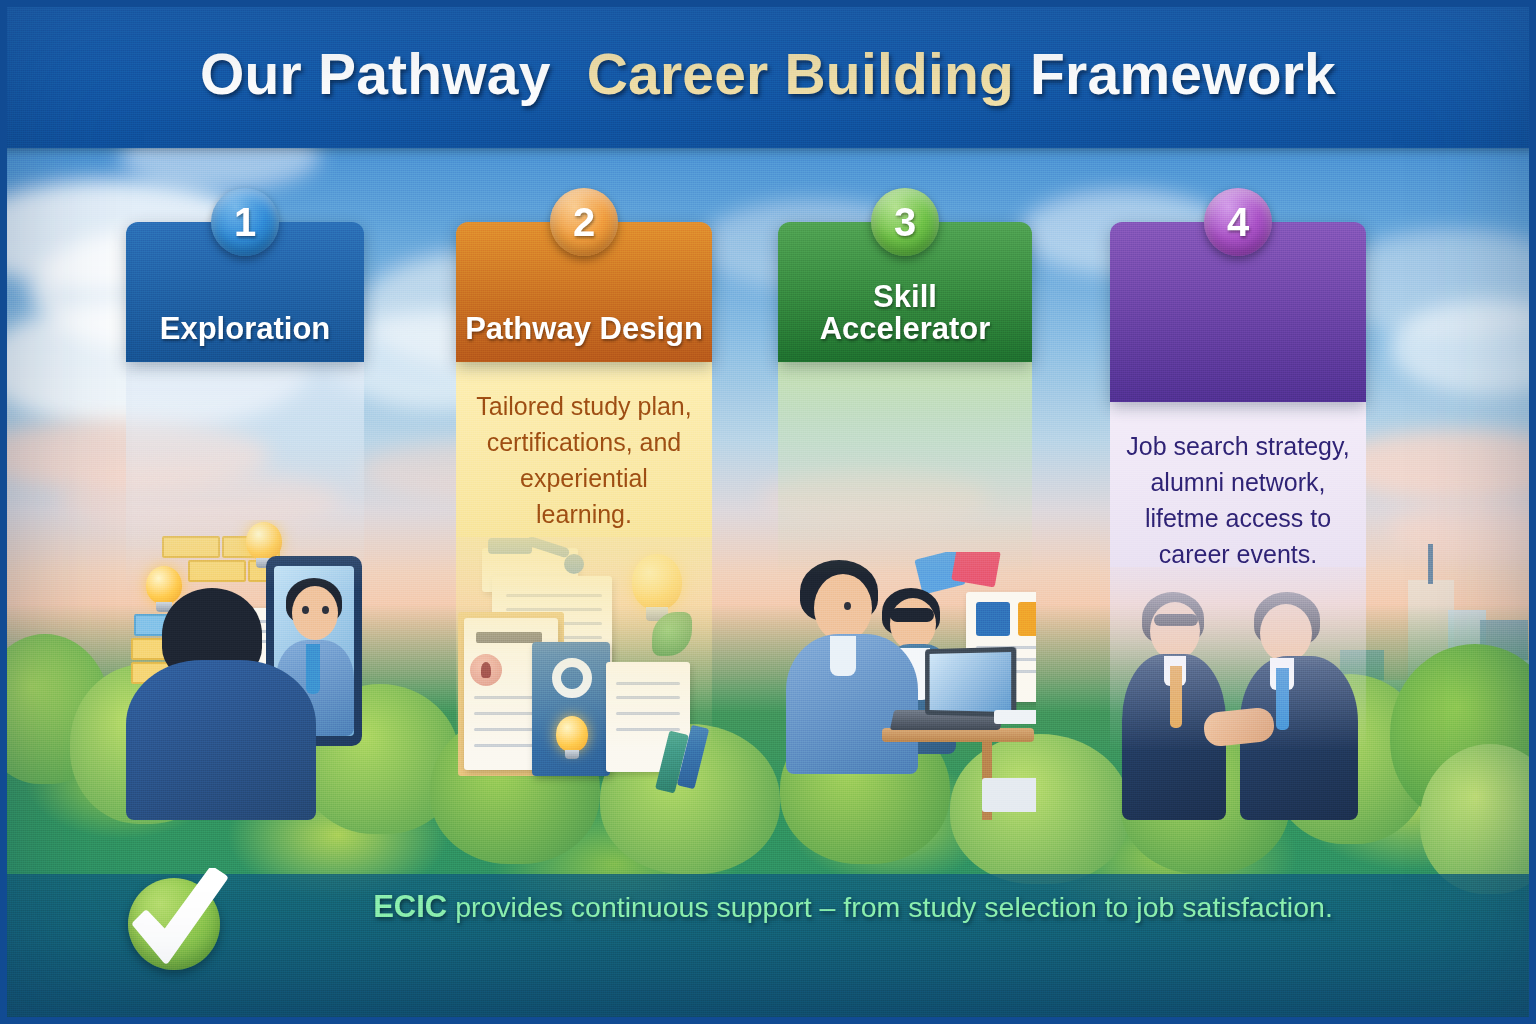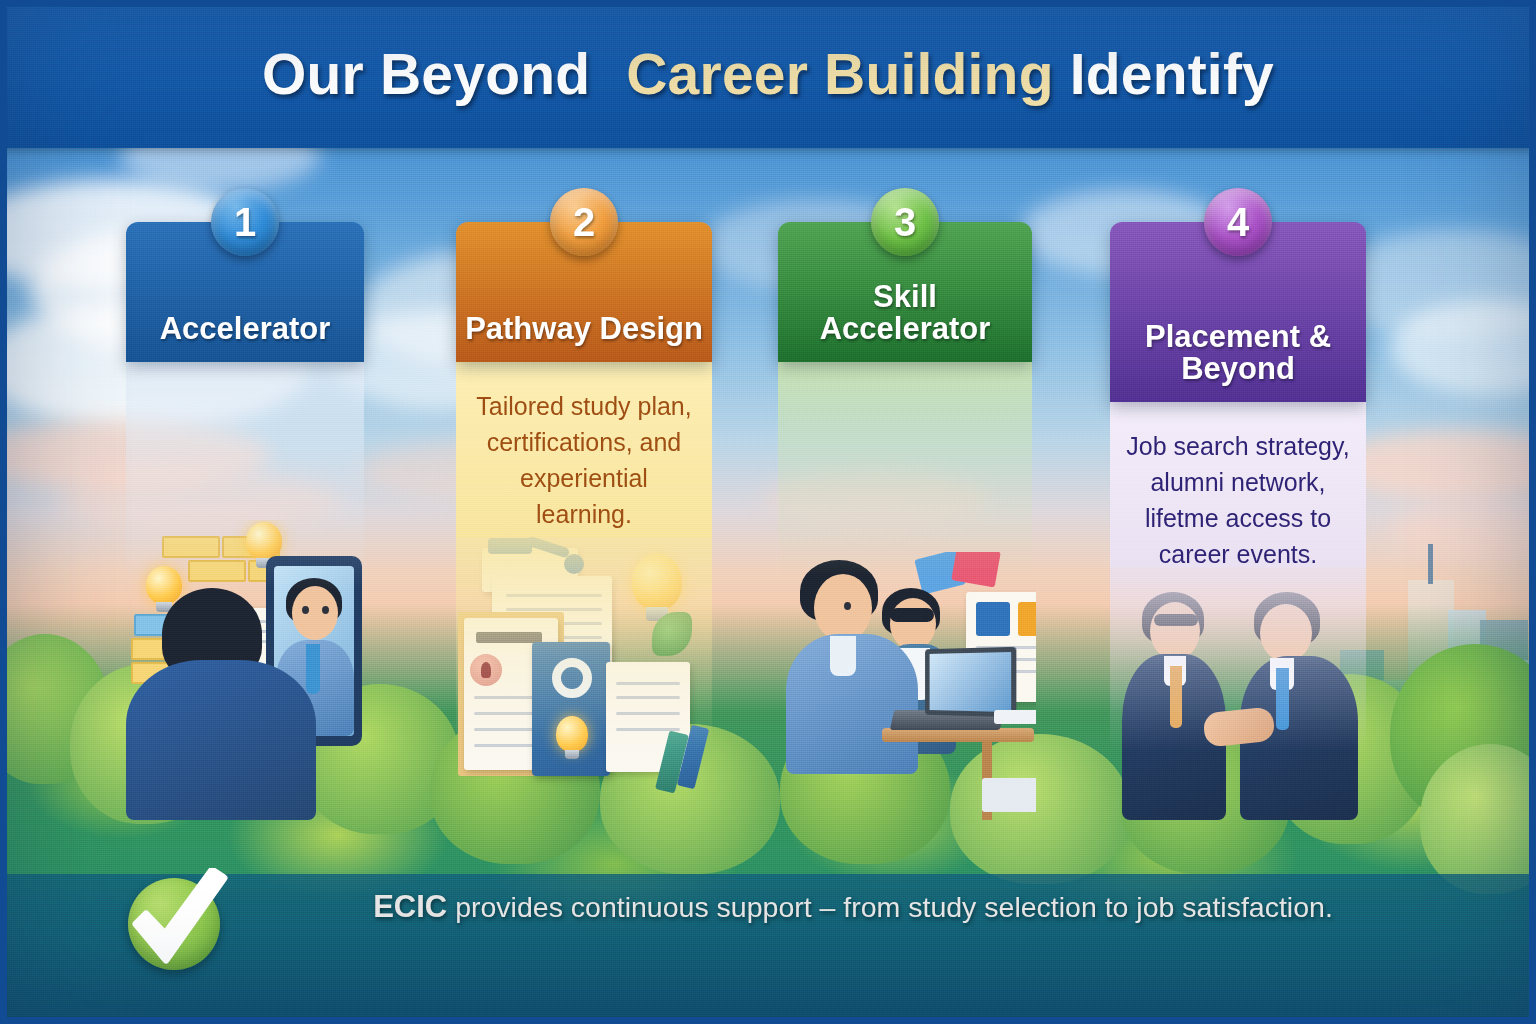--- a/index.html
+++ b/index.html
@@ -140,21 +140,21 @@
     border-radius:50%;border:9px solid #eef3f8;box-sizing:border-box;background:transparent;
   }
 
   
   .banner{
     position:absolute;left:0;bottom:0;width:1536px;height:150px;
     background:linear-gradient(180deg, rgba(18,92,118,.82) 0%, rgba(16,86,116,.88) 45%, rgba(14,74,108,.92) 100%);
   }
   .banner-text{
     position:absolute;left:228px;top:884px;width:1250px;
-    text-align:center;color:#e5e5e5;font-size:28.5px;line-height:1.5;
+    text-align:center;color:#86efac;font-size:28.5px;line-height:1.5;
     text-shadow:1px 2px 4px rgba(0,0,0,.5);
   }
   .banner-text .brand{font-weight:bold;font-size:31px;}
   .check-badge{
     position:absolute;left:128px;top:878px;width:92px;height:92px;border-radius:50%;
     background:radial-gradient(circle at 35% 28%, #b3db6b 0%, #8fc94e 45%, #5da83a 100%);
     box-shadow:0 4px 10px rgba(0,0,0,.3), inset 0 -8px 16px rgba(0,0,0,.18);
   }
   .check-mark{
     position:absolute;left:120px;top:868px;width:118px;height:112px;
@@ -212,21 +212,21 @@
     <div class="tree" style="left:780px;top:110px;width:170px;height:150px;background:radial-gradient(circle at 40% 35%,#a2d158,#489548);"></div>
     <div class="tree" style="left:950px;top:130px;width:180px;height:150px;background:radial-gradient(circle at 40% 35%,#b8dd6a,#55a052);"></div>
     <div class="tree" style="left:1120px;top:120px;width:170px;height:150px;background:radial-gradient(circle at 40% 35%,#9fd159,#44934a);"></div>
     <div class="tree" style="left:1270px;top:70px;width:160px;height:170px;background:radial-gradient(circle at 40% 35%,#aed85f,#4e9a4c);"></div>
     <div class="tree" style="left:1390px;top:40px;width:170px;height:180px;background:radial-gradient(circle at 40% 35%,#8ecb50,#3d8e47);"></div>
     <div class="tree" style="left:1420px;top:140px;width:140px;height:150px;background:radial-gradient(circle at 40% 35%,#c2e273,#57a455);"></div>
   </div>
 
   <div class="titlebar">
     <div class="title">
-      <span>Our Beyond </span><span class="accent">Career Building</span><span> Identify</span>
+      <span>Our Pathway </span><span class="accent">Career Building</span><span> Framework</span>
     </div>
   </div>
 
   <div class="illus" style="left:126px;top:520px;width:238px;height:300px;">
     <div class="sh brick" style="left:5px;top:118px;width:46px;height:22px;"></div>
     <div class="sh brick" style="left:5px;top:142px;width:60px;height:22px;"></div>
     <div class="sh brick blue" style="left:8px;top:94px;width:52px;height:22px;"></div>
     <div class="sh brick blue" style="left:62px;top:94px;width:42px;height:22px;"></div>
     <div class="sh brick" style="left:36px;top:16px;width:58px;height:22px;"></div>
     <div class="sh brick" style="left:96px;top:16px;width:58px;height:22px;"></div>
@@ -325,21 +325,21 @@
     <div class="sh" style="left:88px;top:140px;width:70px;height:34px;background:linear-gradient(120deg,#f0c19a,#d9a077);border-radius:16px;transform:rotate(-6deg);"></div>
   </div>
 
   <div class="cards">
 
     <div class="card" style="left:126px;width:238px;">
       <div class="card-head" style="height:140px;background:linear-gradient(180deg,#2a6cb5,#16508f);">
         <div class="badge" style="background:radial-gradient(circle at 36% 28%,#6fb3e8 0%,#2f86d6 48%,#1663a8 100%);">
           <span>1</span>
         </div>
-        <div class="card-title">Accelerator</div>
+        <div class="card-title">Exploration</div>
       </div>
       <div style="height:230px;background:linear-gradient(180deg,rgba(223,234,246,.85),rgba(223,234,246,.25) 55%,rgba(223,234,246,0));"></div>
     </div>
 
     <div class="card" style="left:456px;width:256px;">
       <div class="card-head" style="height:140px;background:linear-gradient(180deg,#e08a2c,#b5561a);">
         <div class="badge" style="background:radial-gradient(circle at 36% 28%,#f9c98a 0%,#f0993c 48%,#d4761f 100%);">
           <span>2</span>
         </div>
         <div class="card-title">Pathway Design</div>
@@ -358,21 +358,20 @@
         <div class="card-title">Skill Accelerator</div>
       </div>
       <div style="height:215px;background:linear-gradient(180deg,rgba(207,230,166,.85),rgba(207,230,166,.25) 55%,rgba(207,230,166,0));"></div>
     </div>
 
     <div class="card" style="left:1110px;width:256px;">
       <div class="card-head" style="height:180px;background:linear-gradient(180deg,#8154b8,#4e2f8e);">
         <div class="badge" style="background:radial-gradient(circle at 36% 28%,#d096e8 0%,#a64fc4 48%,#7a2fa0 100%);">
           <span>4</span>
         </div>
-        <div class="card-title">Placement &amp; Beyond</div>
       </div>
       <div class="card-body" style="height:165px;background:linear-gradient(180deg,#f3ecf9,#e9e0f2);color:#2c2170;">
         <span>Job search strategy, alumni network, lifetme access to career events.</span>
       </div>
       <div style="height:185px;background:linear-gradient(180deg,rgba(233,224,242,.85),rgba(233,224,242,.25) 55%,rgba(233,224,242,0));"></div>
     </div>
 
   </div>
 
   <div class="banner"></div>

